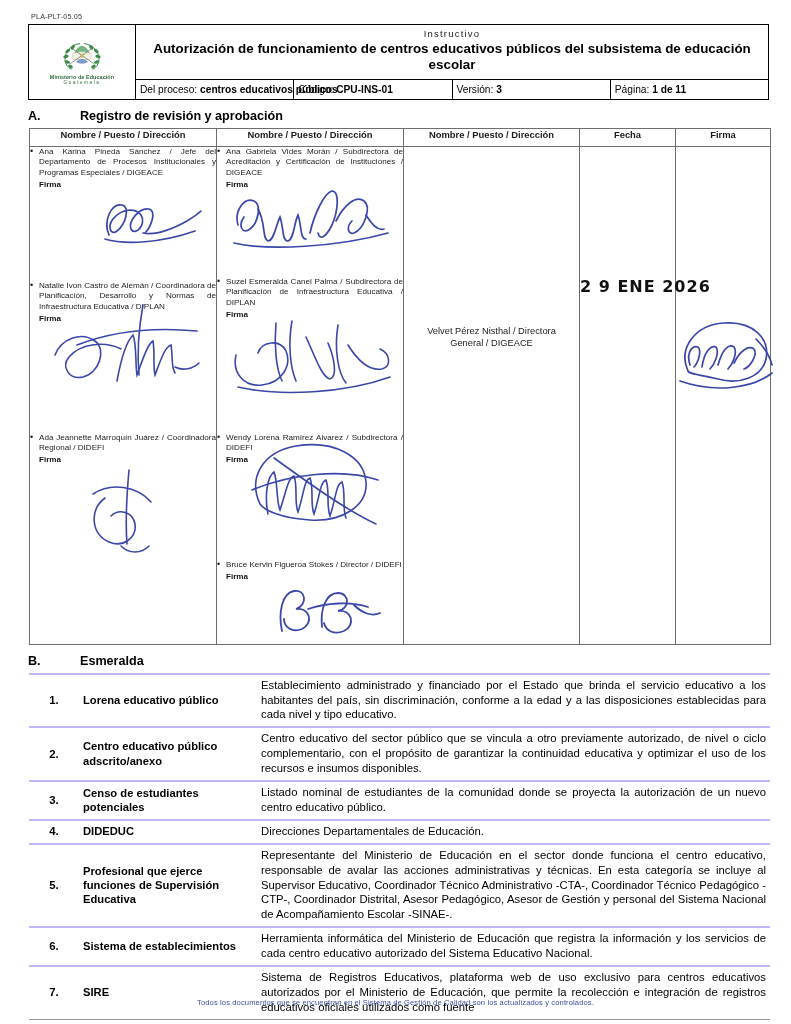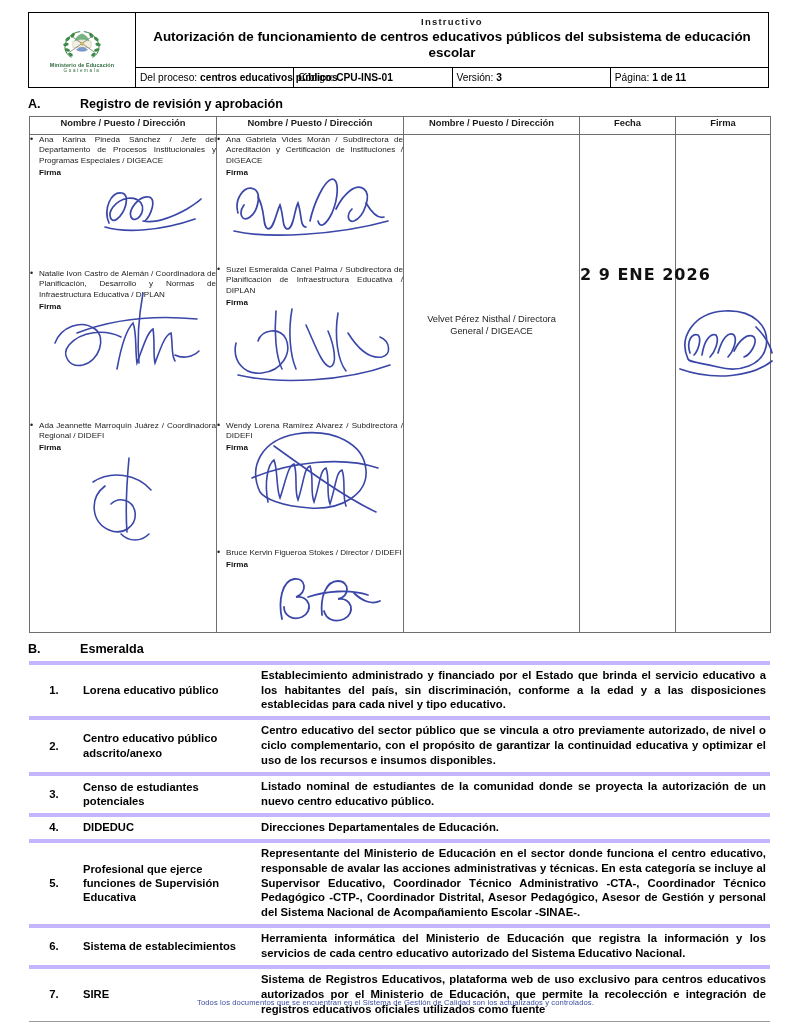--- a/index.html
+++ b/index.html
@@ -70,21 +70,20 @@
   }
   .title-cell {
     text-align: center;
     padding: 3px 8px 5px 8px !important;
   }
   .kicker {
     font-size: 9.5px;
     letter-spacing: 1.2px;
     color: #1b1b1b;
     line-height: 1.25;
-    font-weight: bold;
   }
   .maintitle {
     font-size: 13.4px;
     font-weight: bold;
     line-height: 1.22;
     margin-top: 1px;
     color: #000;
   }
   .meta-row td {
     height: 17px;
@@ -184,25 +183,24 @@
   }
 
   
   table.glo {
     border-collapse: collapse;
     width: 741px;
     table-layout: fixed;
     margin-left: 1px;
   }
   table.glo td {
-    border-top: 4px solid #c4b5fd;
+    border-top: 2px solid #c4b5fd;
     border-bottom: 1px solid #9a9a9a;
     padding: 3px 4px 4px 4px;
     vertical-align: middle;
-    font-weight: bold;
   }
   td.g-num {
     width: 42px;
     text-align: center;
     font-size: 11.4px;
     font-weight: bold;
   }
   td.g-term {
     width: 170px;
     font-size: 11.2px;
@@ -228,20 +226,21 @@
     font-size: 7.6px;
     color: #3b4fa0;
     letter-spacing: .1px;
   }
 </style>
 </head>
 <body>
 
 <div class="page">
 
+  <div class="doc-code">PLA-PLT-05.05</div>
 
   <table class="hdr">
     <tbody>
         <tr>
       <td class="logo-cell" rowspan="2">
         <svg class="crest" viewBox="0 0 100 74">
           <g fill="none" stroke="#2f7a3b" stroke-width="2.1">
             <path d="M46 10 C26 12,13 28,13 44 C13 54,19 62,27 66"></path>
             <path d="M54 10 C74 12,87 28,87 44 C87 54,81 62,73 66"></path>
           </g>

